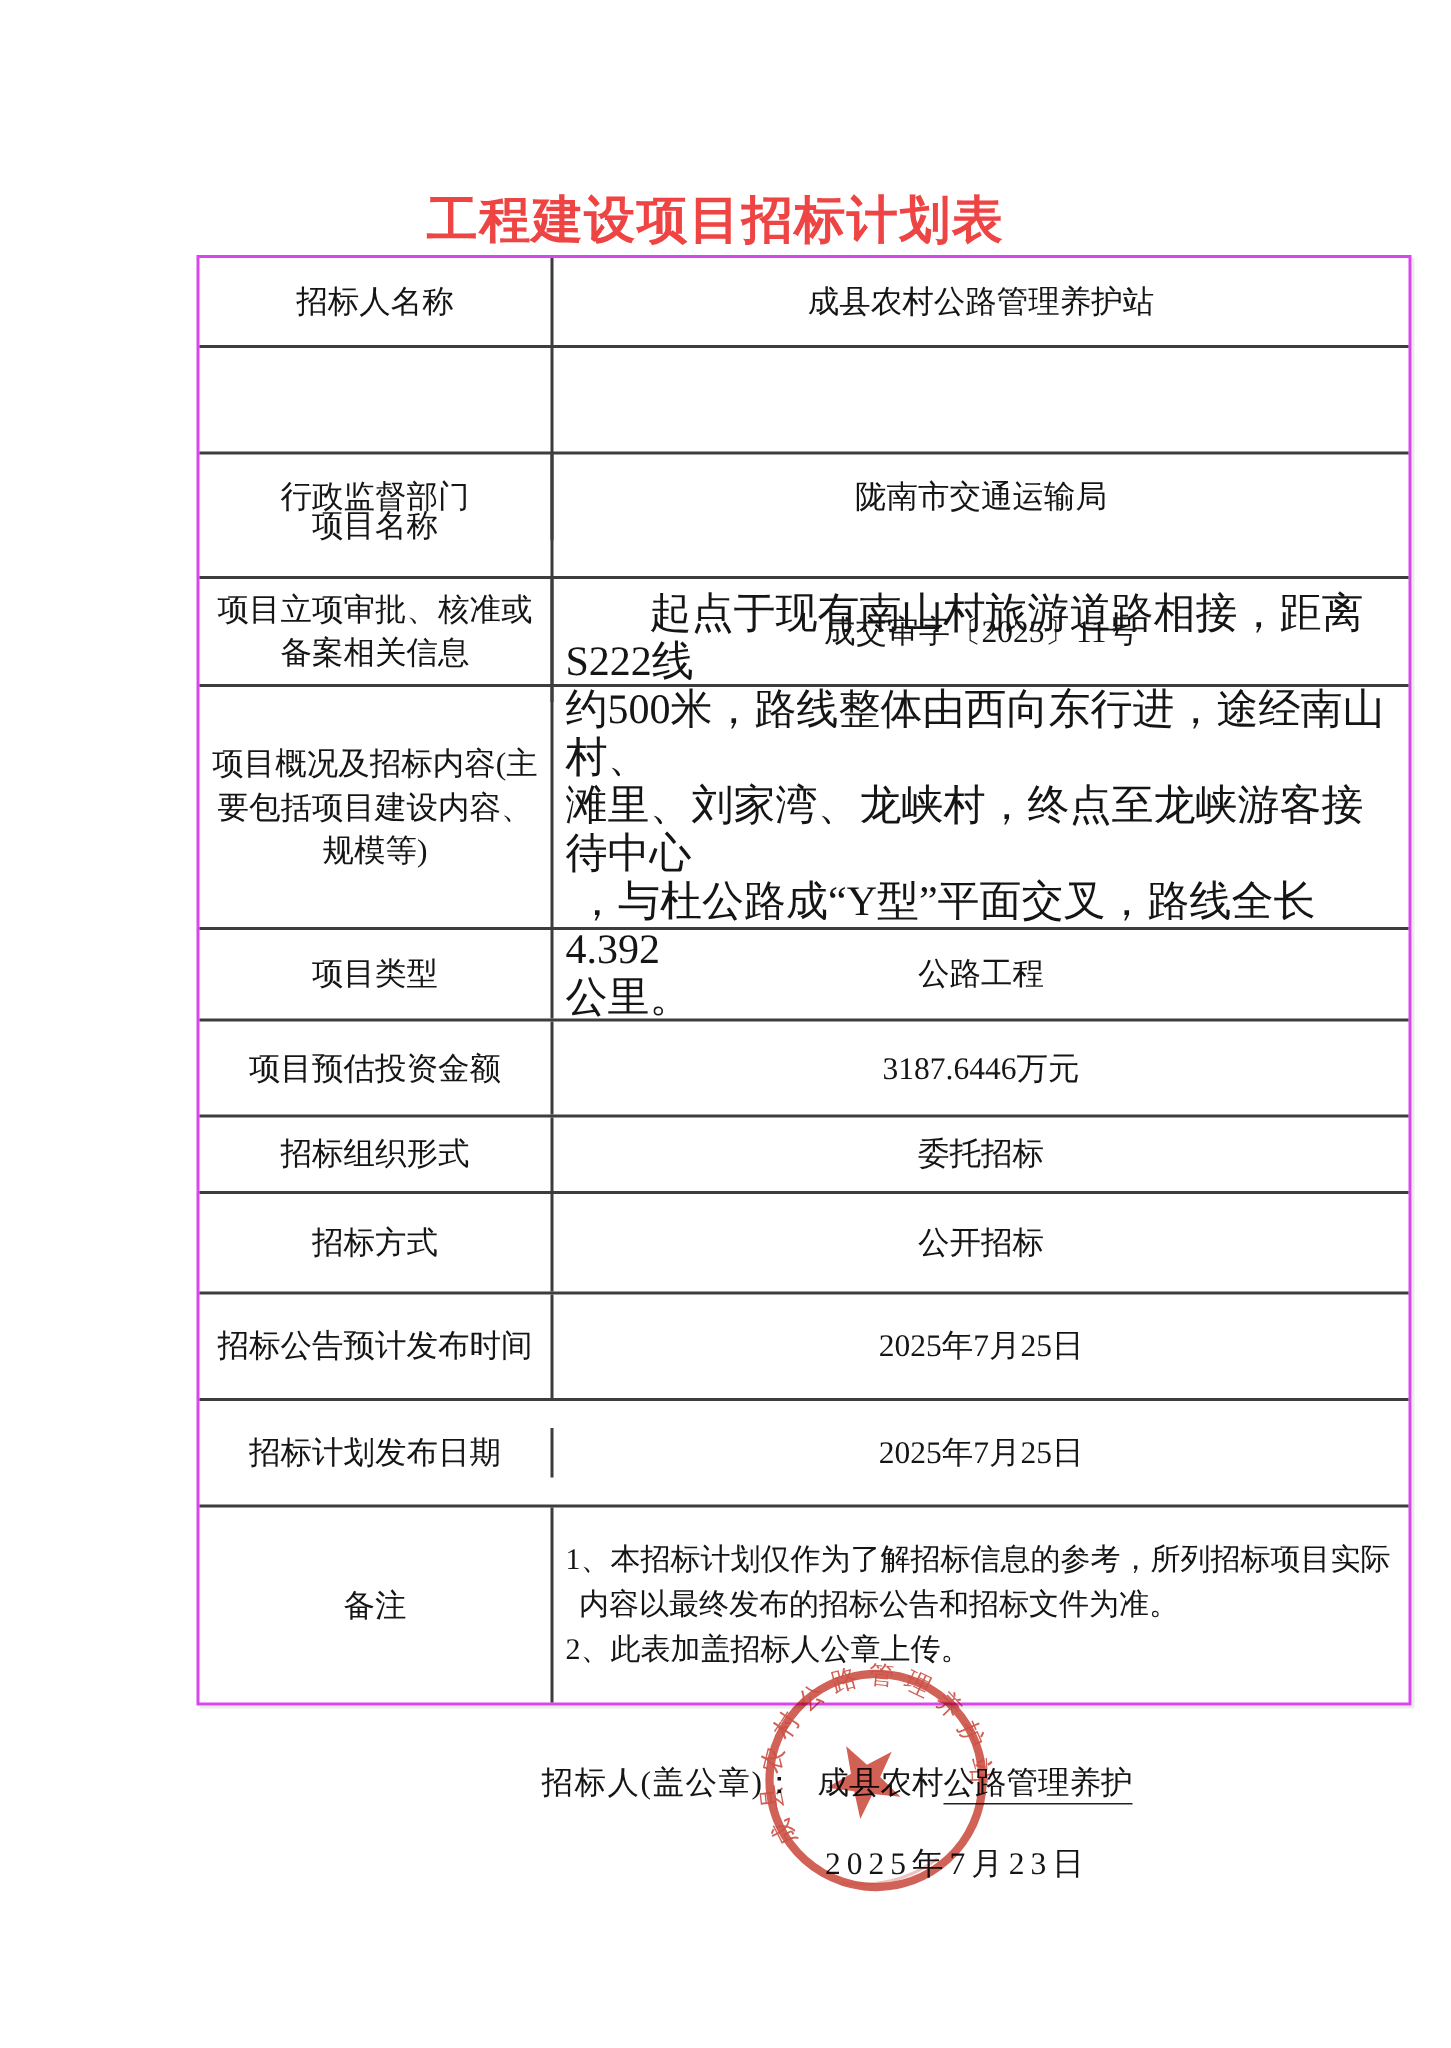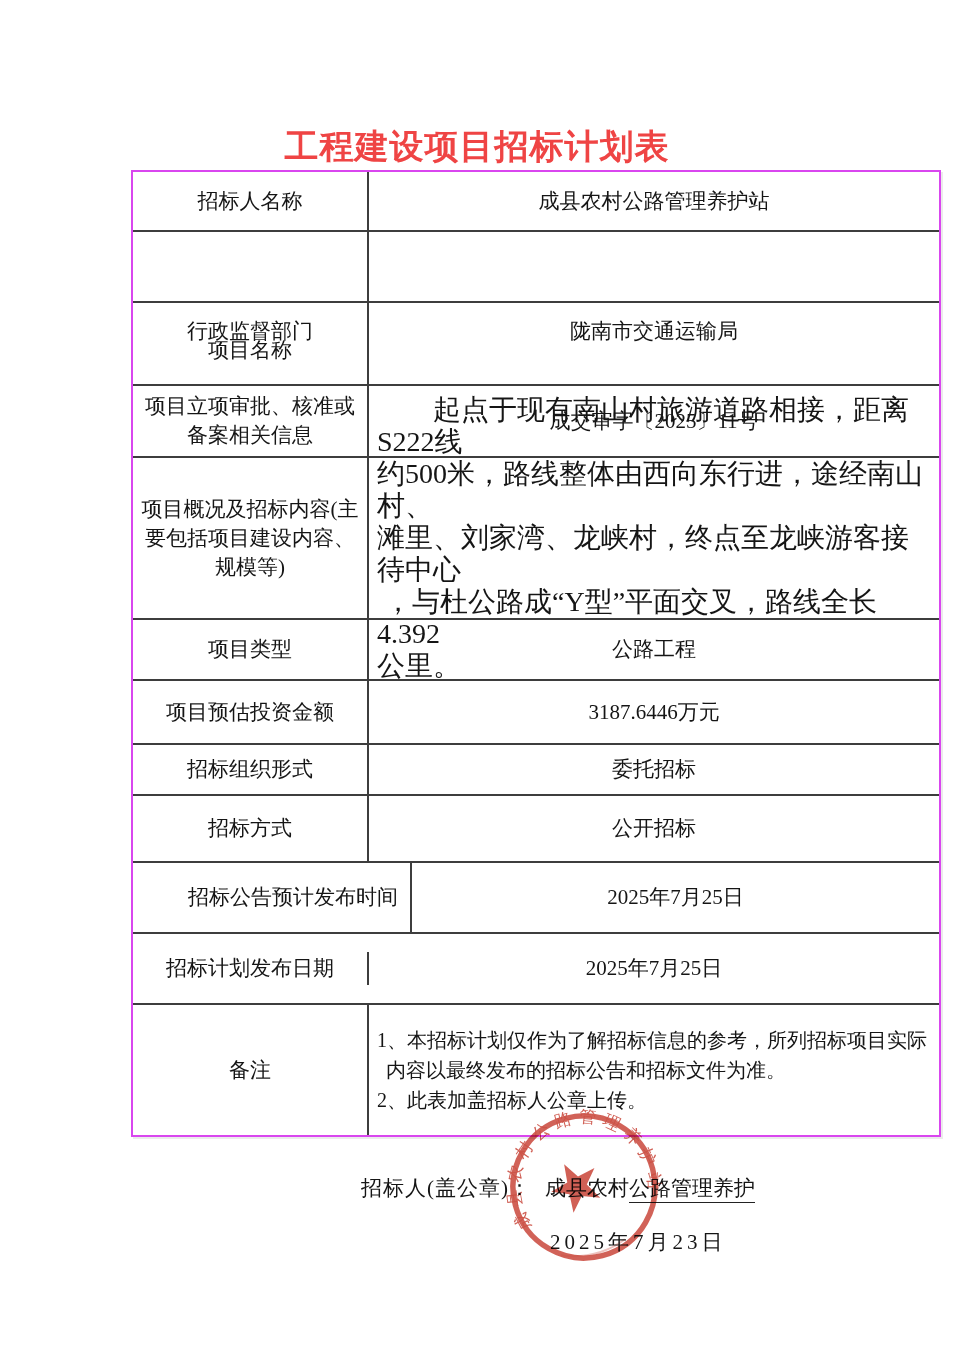--- a/index.html
+++ b/index.html
@@ -59,21 +59,21 @@
   
   .r1  { height: 58px; }
   .r2  { height: 71px; flex-direction: column; }
   .r3  { height: 59px; }
   .r4  { height: 72px; margin-top: 24px; }
   .r5  { height: 162px; }
   .r6  { height: 61px; }
   .r7  { height: 64px; }
   .r8  { height: 51px; }
   .r9  { height: 67px; }
-  .r10 { height: 71px; padding-left: 43px; }
+  .r10 { height: 71px; }
   .r11 { height: 71px; align-items: center; }
   .r12 { height: 132px; }
 
   .para {
     white-space: pre-wrap;
     text-align: left;
     font-size: 28px;
     line-height: 32px;
     width: 100%;
   }

